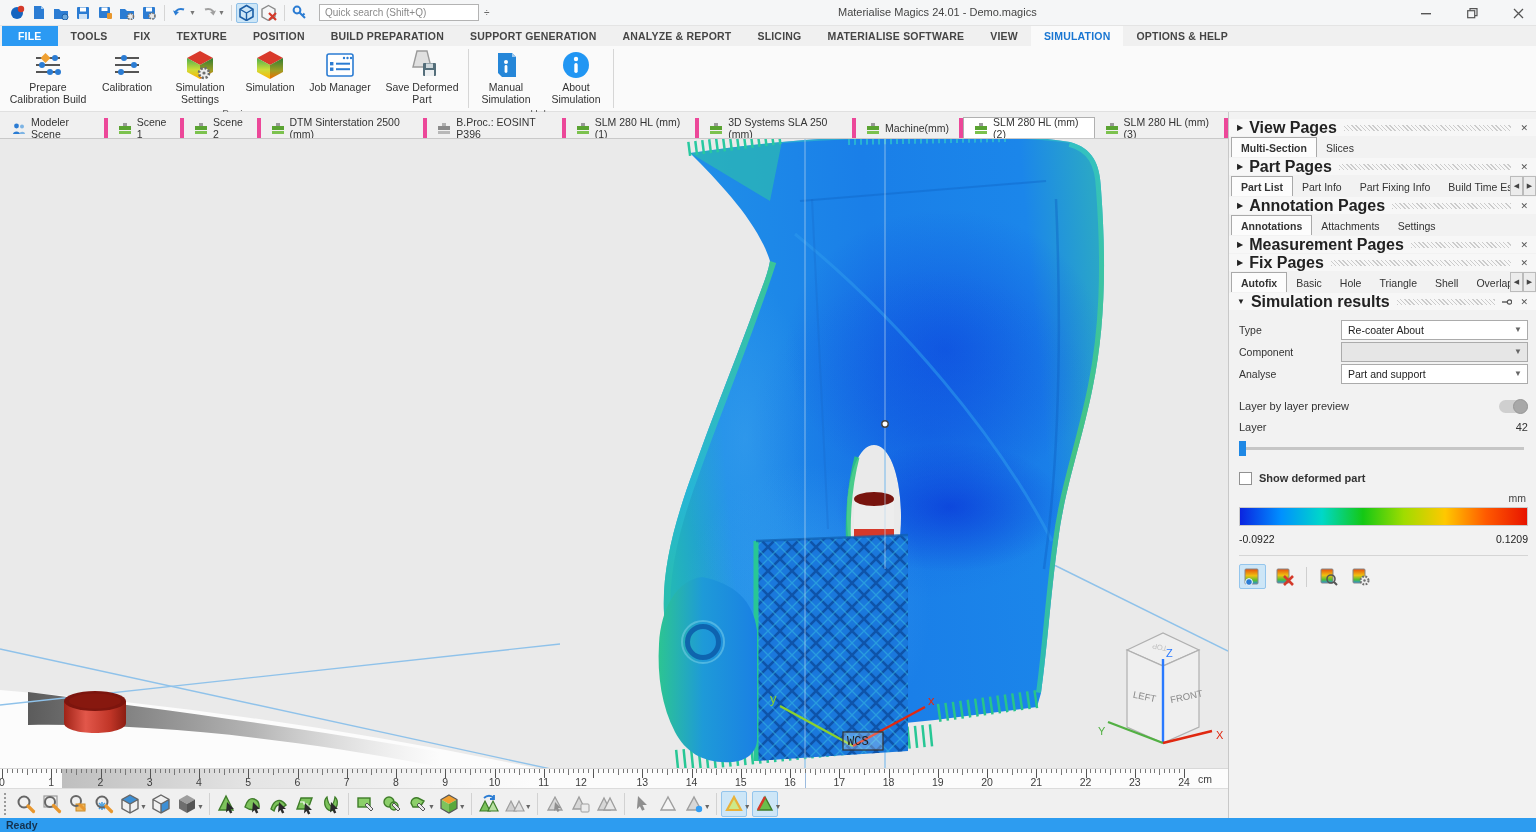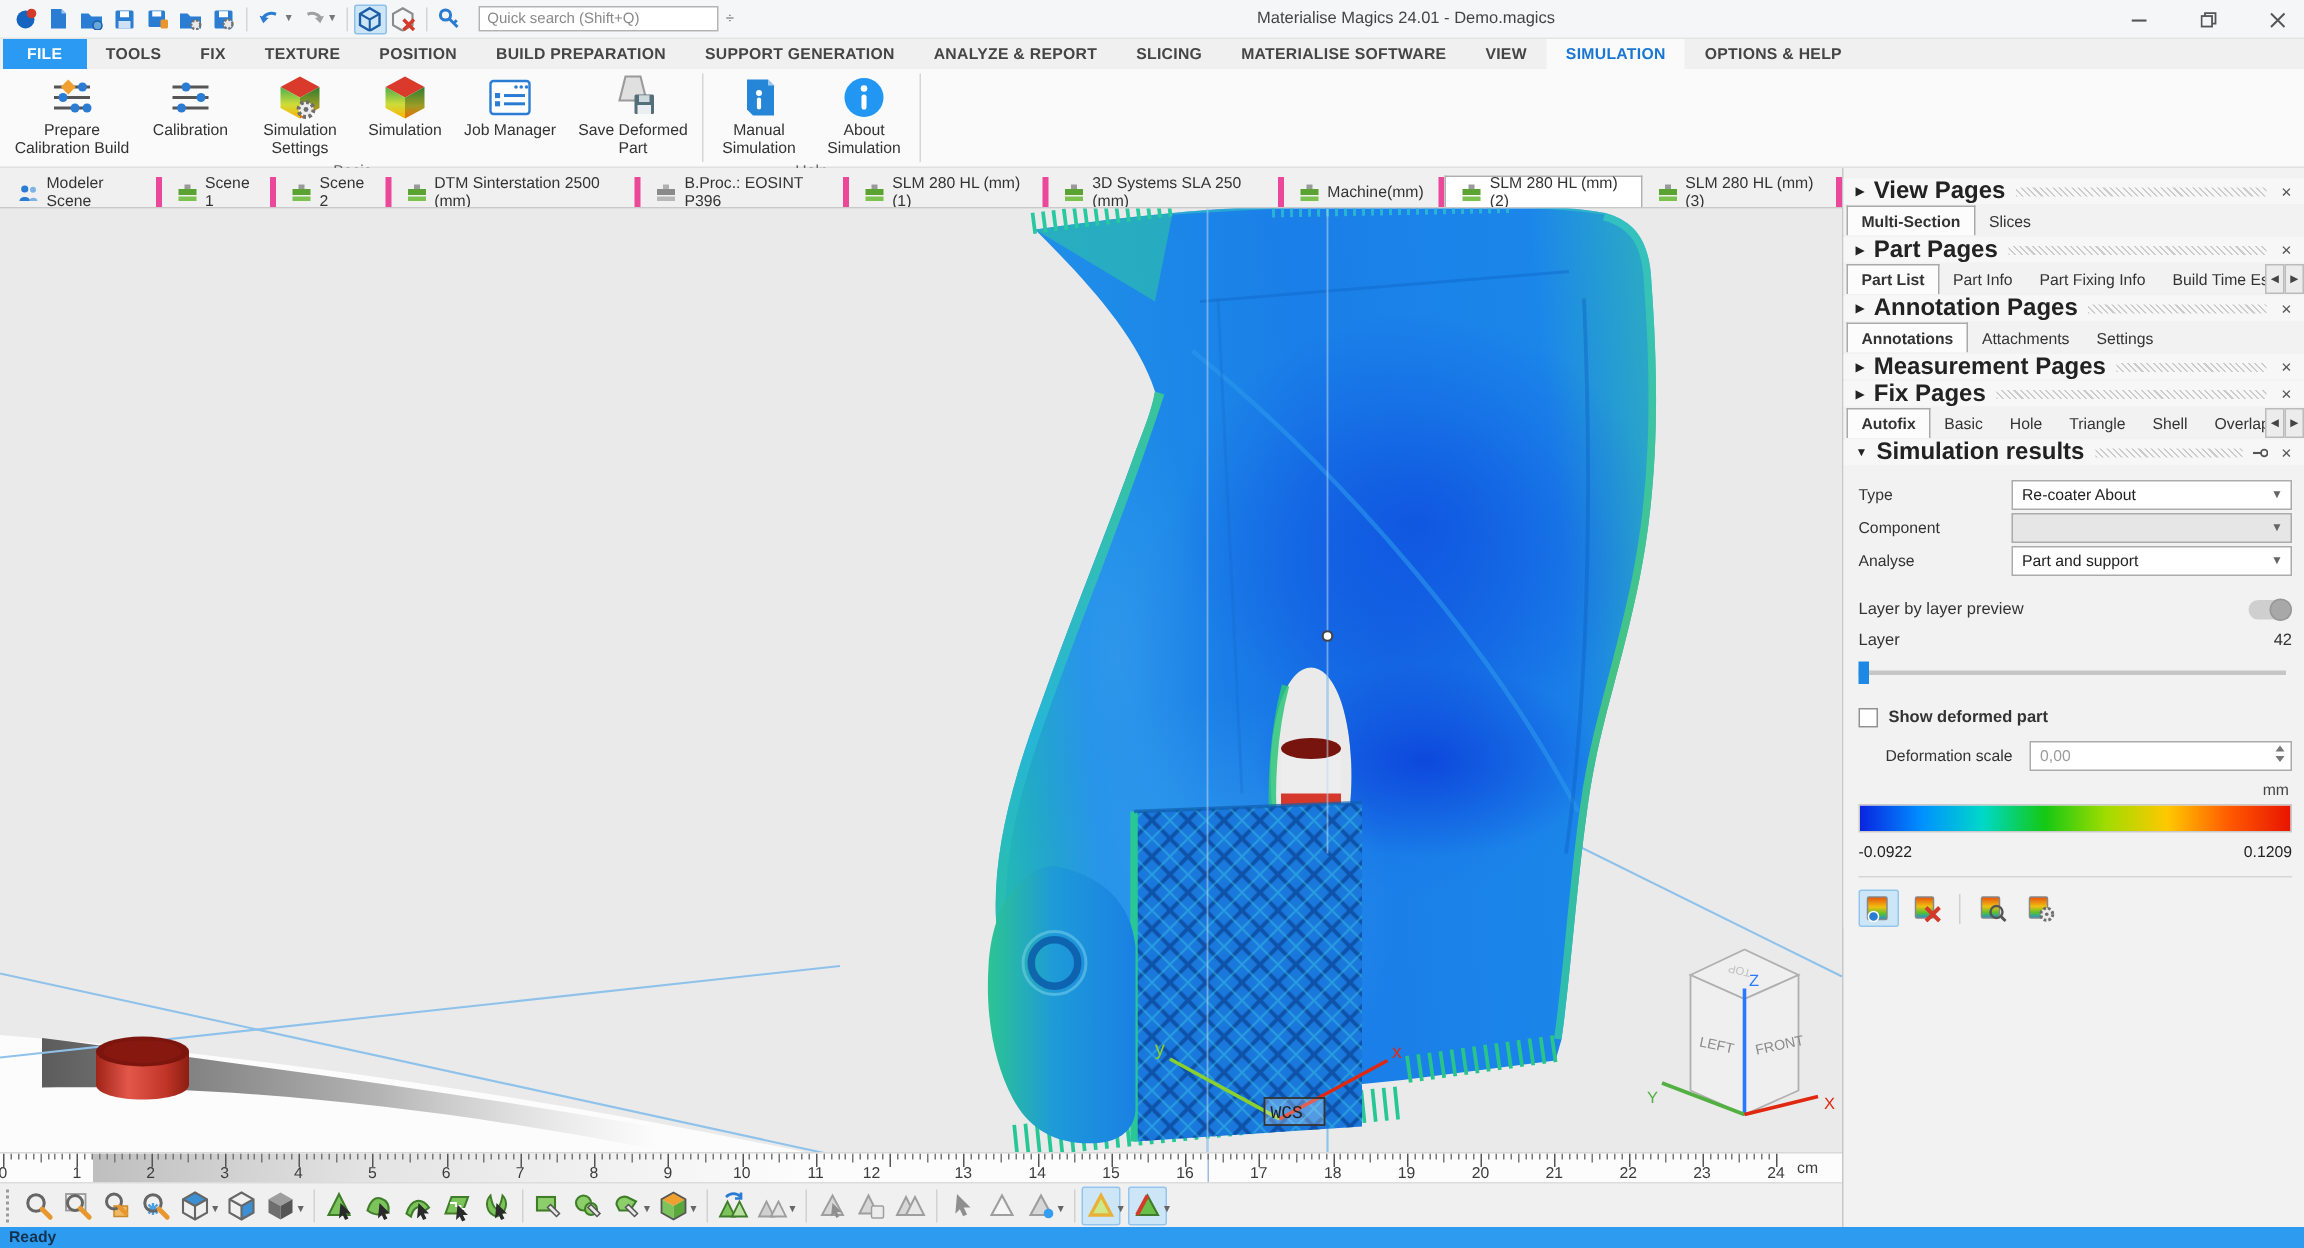--- a/index.html
+++ b/index.html
@@ -1230,30 +1230,20 @@
         <span>42</span>
       </div>
       <div id="layer-slider">
         <div class="track"></div>
         <div class="handle"></div>
       </div>
       <div class="srow-check">
         <div class="checkbox"></div>
         <span style="font-weight:bold">Show deformed part</span>
       </div>
-      <div class="srow-deform">
-        <span class="slabel2">Deformation scale</span>
-        <div class="spin">
-          <span>0,00</span>
-          <span class="arrows">
-              <i class="up"></i>
-              <i class="dn"></i>
-            </span>
-        </div>
-      </div>
       <div id="unit-row">mm</div>
       <div id="gradbar" style="background: linear-gradient(90deg, rgb(10, 36, 224), rgb(0, 144, 255), rgb(0, 216, 200), rgb(20, 200, 20), rgb(160, 220, 0), rgb(255, 200, 0), rgb(255, 90, 0), rgb(232, 20, 0));"></div>
       <div id="minmax">
         <span>-0.0922</span>
         <span>0.1209</span>
       </div>
       <div id="sim-hr"></div>
       <div id="sim-btns">
         <div class="gbtn active">
           <svg width="18" height="18">

